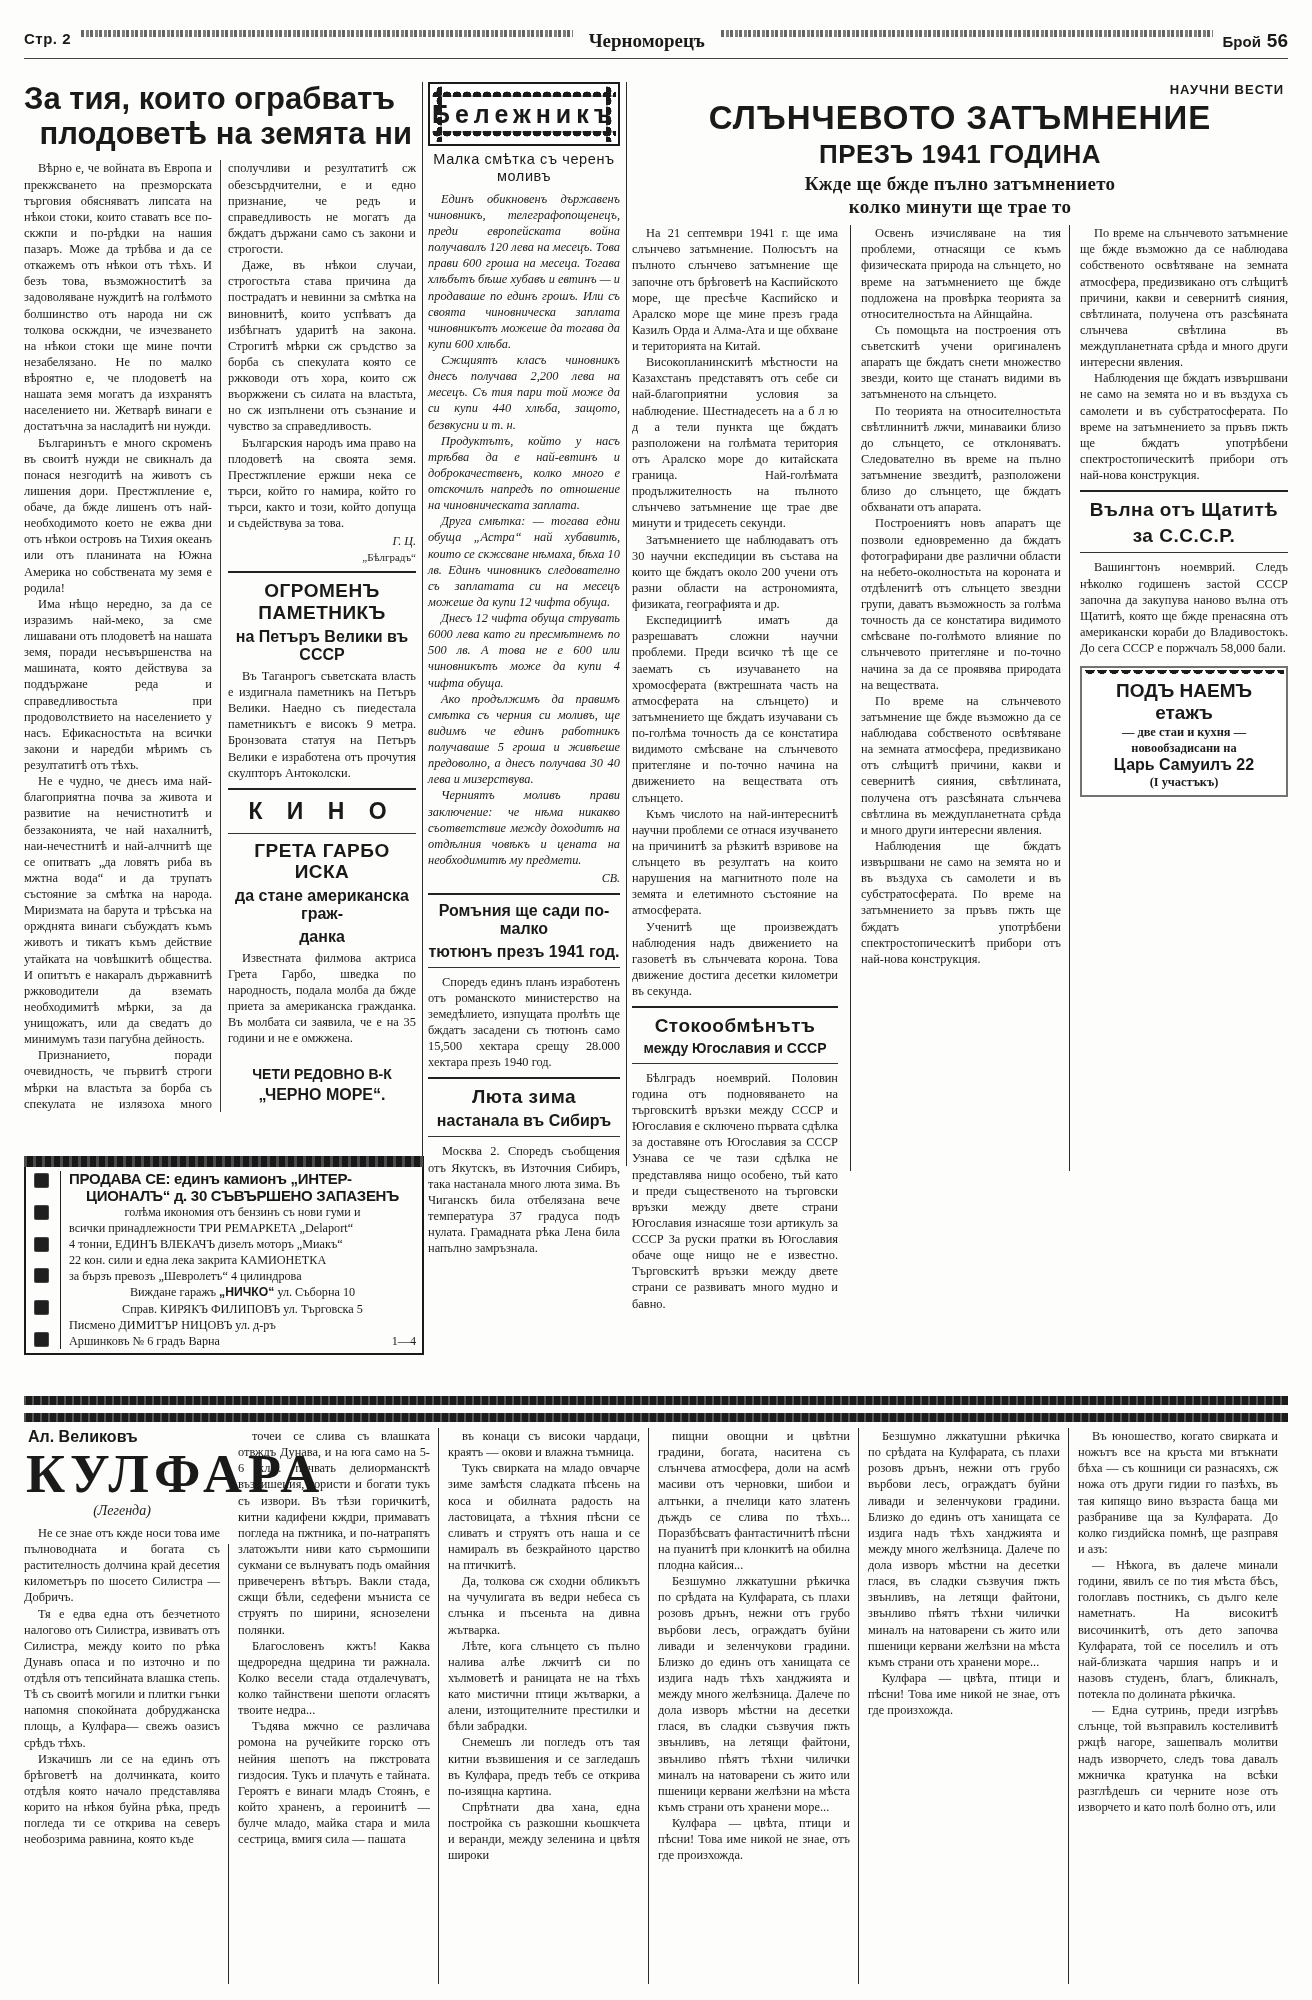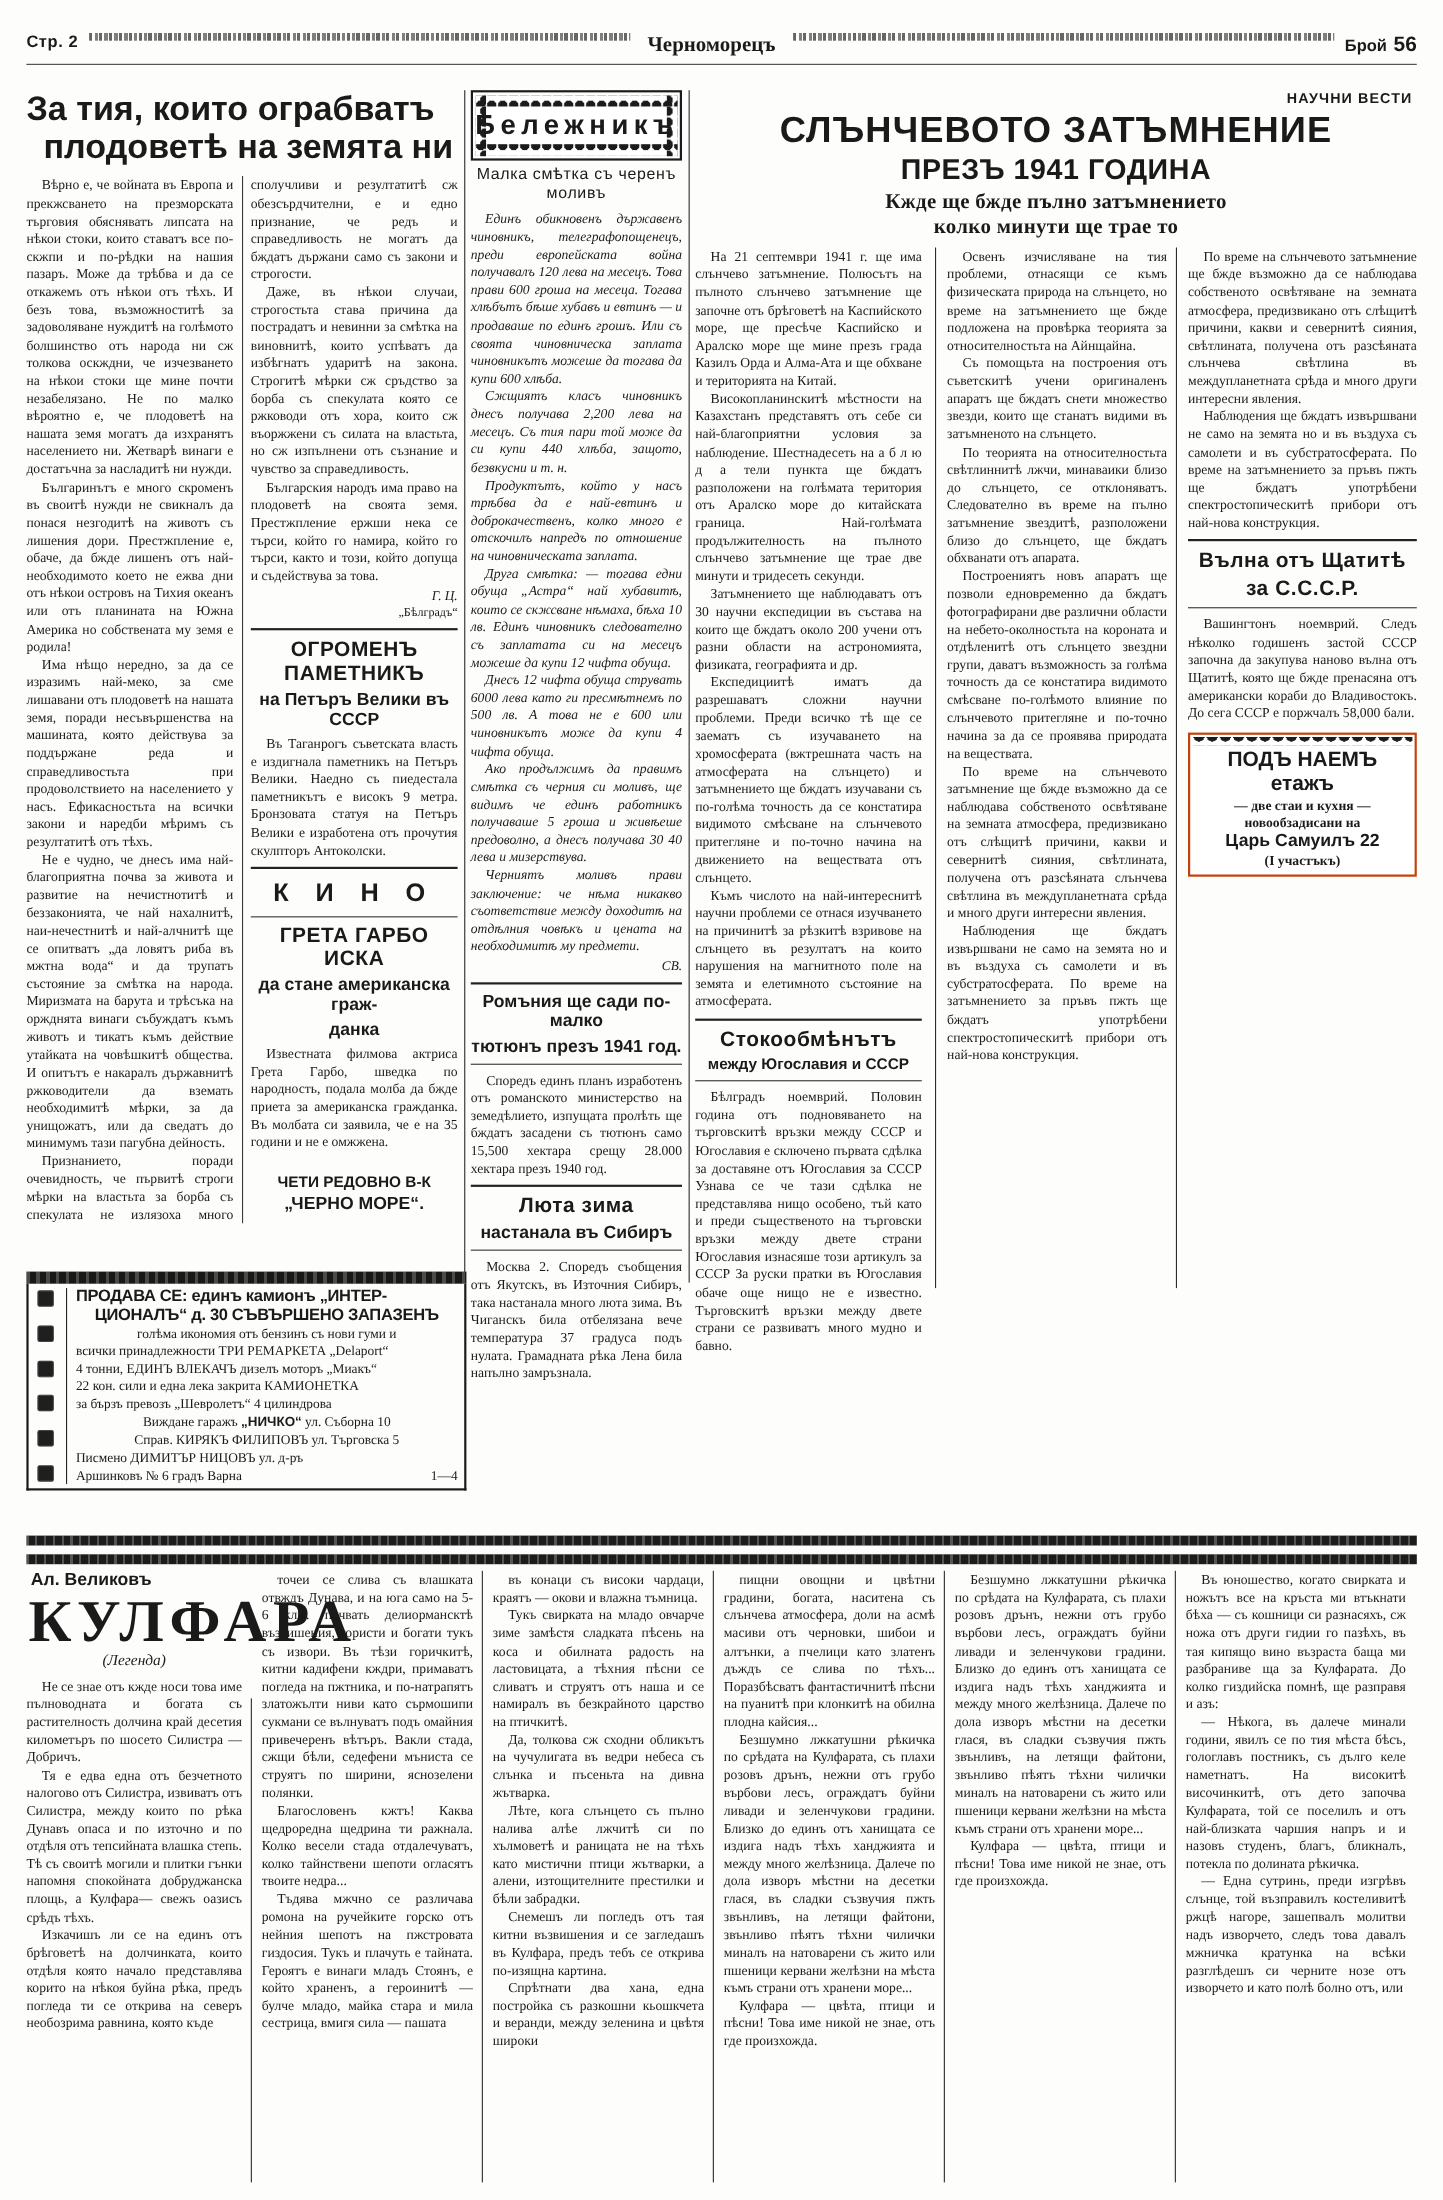--- a/index.html
+++ b/index.html
@@ -109,21 +109,21 @@
     font-size:26px;letter-spacing:.5px;text-align:center;margin:3px 0 2px;
   }
   .eclipse-h3{
     font-family:"Liberation Serif",serif;font-weight:bold;font-size:19px;
     text-align:center;line-height:1.25;margin:0 0 6px;letter-spacing:.3px;
   }
   .nauchni{font-family:"Liberation Sans",sans-serif;font-weight:bold;font-size:13px;
     text-align:right;letter-spacing:1px;margin:0 4px 4px 0;}
 
   
-  .adbox{border:2px solid #c2410c;padding:5px 7px;margin-top:6px;background:#fff;}
+  .adbox{border:2px solid #737373;padding:5px 7px;margin-top:6px;background:#fff;}
   .ad-h{font-family:"Liberation Sans",sans-serif;font-weight:bold;text-align:center;line-height:1.14;}
   .ad-h.s1{font-size:19px;}
   .ad-h.s2{font-size:16px;}
   .ad-b{font-family:"Liberation Serif",serif;font-size:12.4px;line-height:1.3;text-align:center;}
 
   
   .truck-wrap{position:absolute;left:24px;top:1156px;width:400px;}
   .truck-topbar{height:11px;background:#181818;
     background-image:repeating-linear-gradient(90deg,rgba(255,255,255,.22) 0 3px,transparent 3px 9px);}
   .truck-box{border:2px solid #1b1b1b;border-top:none;padding:4px 6px 4px 34px;position:relative;}
@@ -267,20 +267,21 @@
         <div class="vrule" style="left:218px;"></div>
         <div class="vrule" style="left:437px;"></div>
 
         <div style="position:absolute;left:0;top:0;width:206px;">
           <div class="body-txt">
             <p>На 21 септември 1941 г. ще има слънчево затъмнение. Полюсътъ на пълното слънчево затъмнение ще започне отъ брѣговетѣ на Каспийското море, ще пресѣче Каспийско и Аралско море ще мине презъ града Казилъ Орда и Алма-Ата и ще обхване и територията на Китай.</p>
             <p>Високопланинскитѣ мѣстности на Казахстанъ представятъ отъ себе си най-благоприятни условия за наблюдение. Шестнадесеть на а б л ю д а тели пункта ще бждатъ разположени на голѣмата територия отъ Аралско море до китайската граница. Най-голѣмата продължителность на пълното слънчево затъмнение ще трае две минути и тридесеть секунди.</p>
             <p>Затъмнението ще наблюдаватъ отъ 30 научни експедиции въ състава на които ще бждатъ около 200 учени отъ разни области на астрономията, физиката, географията и др.</p>
             <p>Експедициитѣ иматъ да разрешаватъ сложни научни проблеми. Преди всичко тѣ ще се заематъ съ изучаването на хромосферата (вжтрешната часть на атмосферата на слънцето) и затъмнението ще бждатъ изучавани съ по-голѣма точность да се констатира видимото смѣсване на слънчевото притегляне и по-точно начина на движението на веществата отъ слънцето.</p>
             <p>Къмъ числото на най-интереснитѣ научни проблеми се отнася изучването на причинитѣ за рѣзкитѣ взривове на слънцето въ резултатъ на които нарушения на магнитното поле на земята и елетимното състояние на атмосферата.</p>
+            <p>Ученитѣ ще произвеждатъ наблюдения надъ движението на газоветѣ въ слънчевата корона. Това движение достига десетки километри въ секунда.</p>
           </div>
           <hr class="hr-mid">
           <div class="sec-h big">Стокообмѣнътъ</div>
           <div class="sec-h sm">между Югославия и СССР</div>
           <hr class="hr-thin">
           <div class="body-txt">
             <p>Бѣлградъ ноемврий. Половин година отъ подновяването на търговскитѣ връзки между СССР и Югославия е сключено първата сдѣлка за доставяне отъ Югославия за СССР Узнава се че тази сдѣлка не представлява нищо особено, тъй като и преди същественото на търговски връзки между двете страни Югославия изнасяше този артикулъ за СССР За руски пратки въ Югославия обаче още нищо не е известно. Търговскитѣ връзки между двете страни се развиватъ много мудно и бавно.</p>
           </div>
         </div>
 

